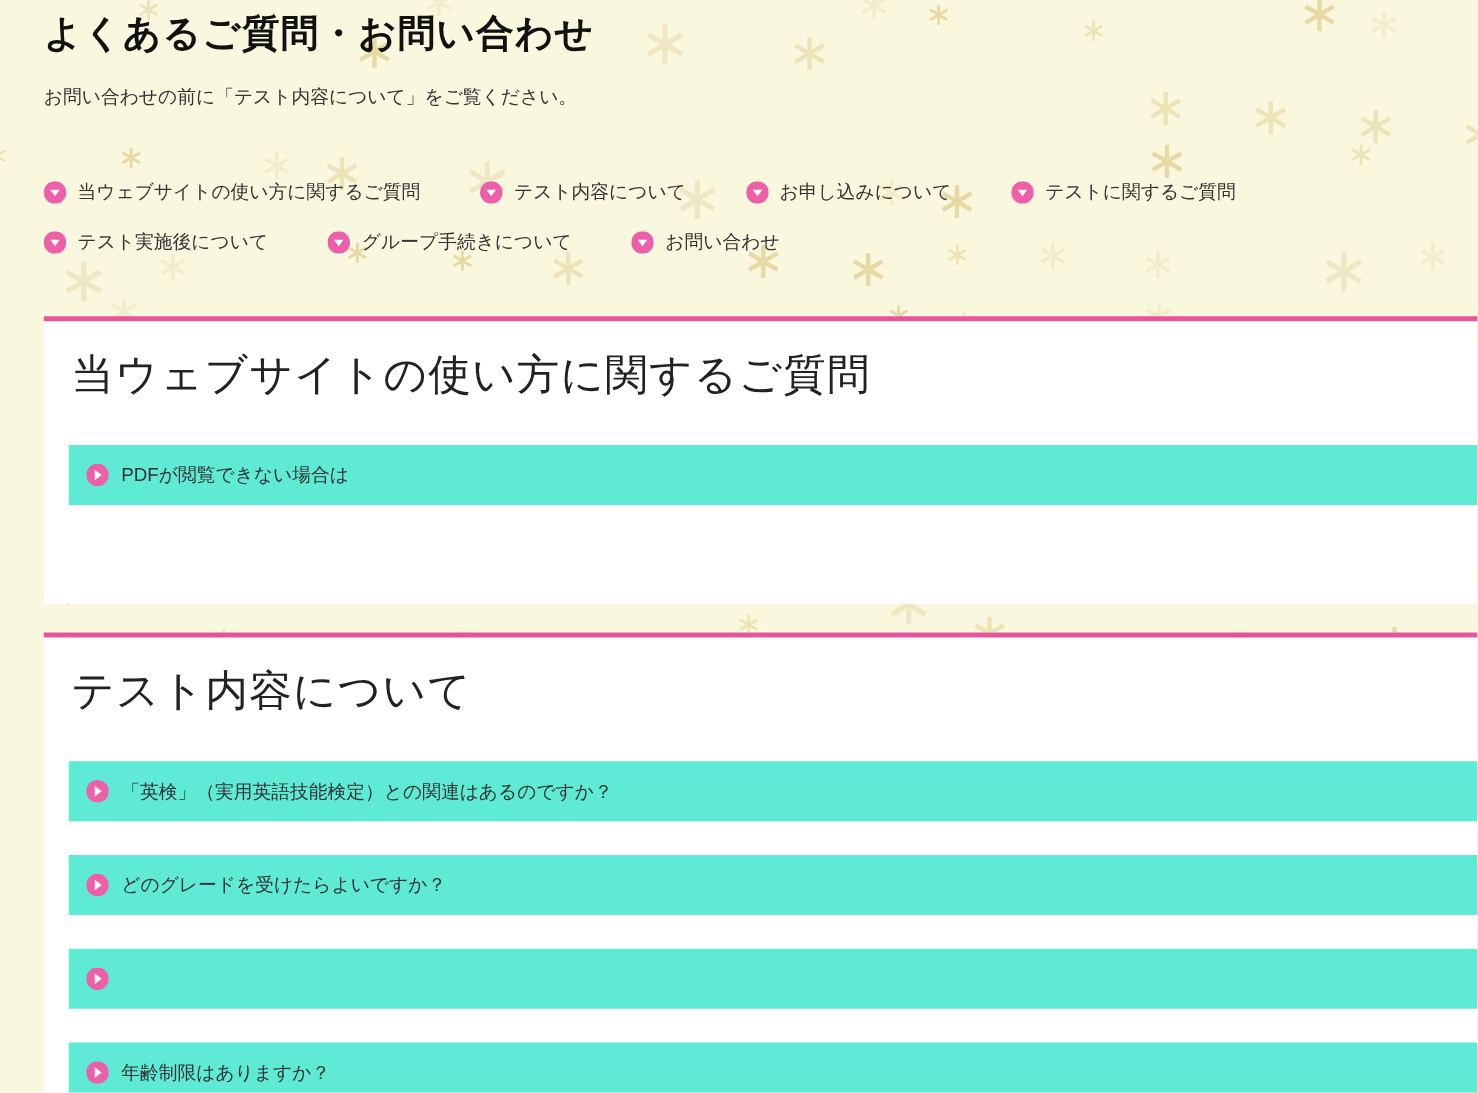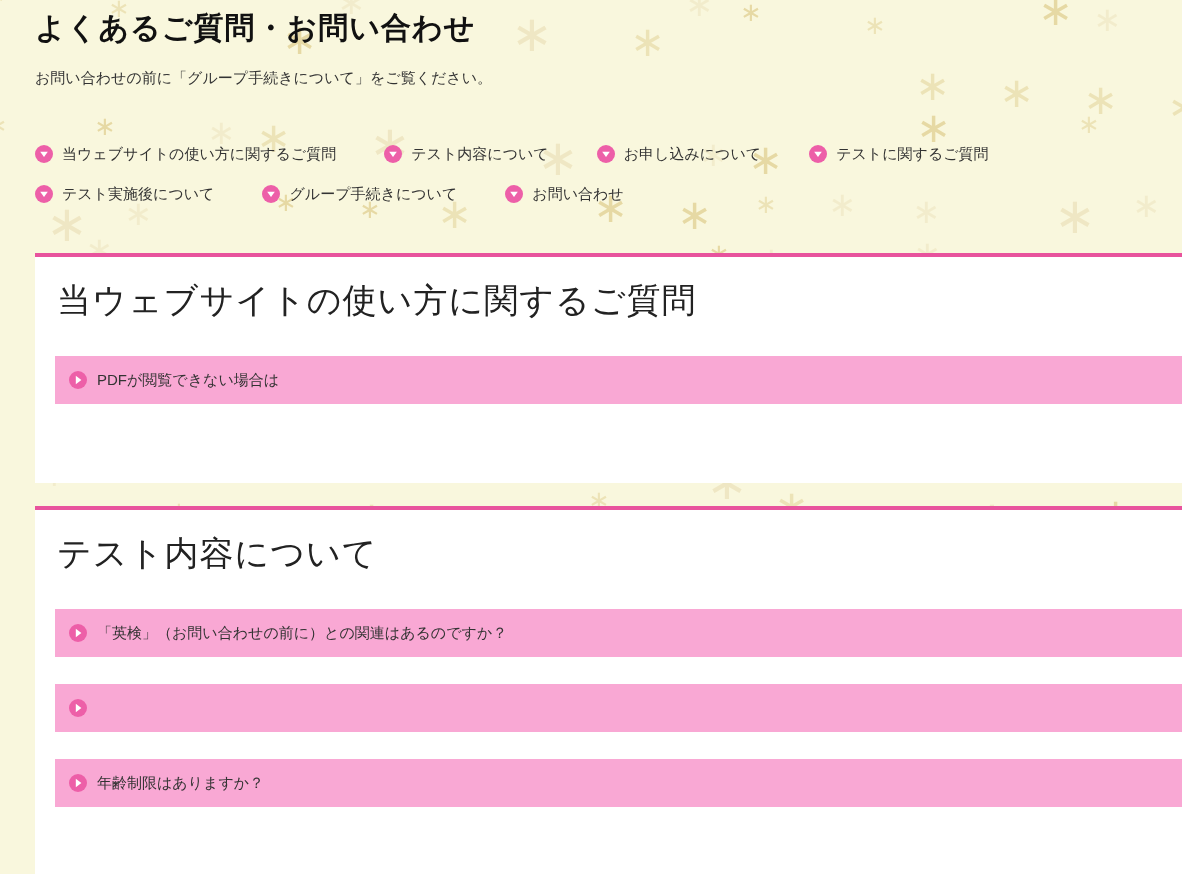--- a/index.html
+++ b/index.html
@@ -85,21 +85,21 @@
     font-weight: normal;
     color: #222;
     letter-spacing: 1px;
   }
   .faq-list { margin-top: 36px; }
   .faq-item {
     display: flex;
     align-items: center;
     height: 48px;
     margin: 0 0 27px 20px;
-    background: #f9a8d4;
+    background: #5eead4;
     text-decoration: none;
     color: #333;
     cursor: pointer;
   }
   .faq-item .bullet { margin-left: 14px; }
   .faq-item .faq-label { margin-left: 10px; font-size: 15px; }
   .panel.first { padding-bottom: 52px; }
   .panel.last { min-height: 420px; }
 </style>
 </head>
@@ -252,21 +252,21 @@
     <span class="star" style="left: 798px; top: 826px; font-size: 34px; color: rgb(239, 230, 194); opacity: 0.6;">∗</span>
     <span class="star" style="left: 847px; top: 828px; font-size: 42px; color: rgb(229, 214, 158); opacity: 0.9;">∗</span>
     <span class="star" style="left: 966px; top: 794px; font-size: 34px; color: rgb(239, 230, 194); opacity: 0.6;">∗</span>
     <span class="star" style="left: 1015px; top: 796px; font-size: 42px; color: rgb(229, 214, 158); opacity: 0.9;">∗</span>
     <span class="star" style="left: 1177px; top: 800px; font-size: 26px; color: rgb(229, 214, 158); opacity: 0.6;">∗</span>
   </div>
 
 <div id="content">
   <header id="page-header">
     <h1 id="page-title">よくあるご質問・お問い合わせ</h1>
-    <p id="intro-text">お問い合わせの前に「グループ手続きについて」をご覧ください。</p>
+    <p id="intro-text">お問い合わせの前に「テスト内容について」をご覧ください。</p>
   </header>
 
   <nav id="anchor-nav">
       <a class="nav-item">
         <svg width="18" height="18" viewBox="0 0 18 18" class="bullet">
           <circle cx="9" cy="9" r="9" fill="#ed5fa8"></circle>
           <polygon points="5.2,6.8 12.8,6.8 9,12" fill="#ffffff"></polygon>
         </svg>
         <span>当ウェブサイトの使い方に関するご質問</span>
       </a>
@@ -328,21 +328,28 @@
         </div>
       </section>
       <section class="panel last">
         <h2 class="panel-heading">テスト内容について</h2>
         <div class="faq-list">
           <a class="faq-item">
             <svg width="18" height="18" viewBox="0 0 18 18" class="bullet">
               <circle cx="9" cy="9" r="9" fill="#ed5fa8"></circle>
               <polygon points="6.8,4.8 6.8,13.2 12.4,9" fill="#ffffff"></polygon>
             </svg>
-            <span class="faq-label">「英検」（お問い合わせの前に）との関連はあるのですか？</span>
+            <span class="faq-label">「英検」（実用英語技能検定）との関連はあるのですか？</span>
+          </a>
+          <a class="faq-item">
+            <svg width="18" height="18" viewBox="0 0 18 18" class="bullet">
+              <circle cx="9" cy="9" r="9" fill="#ed5fa8"></circle>
+              <polygon points="6.8,4.8 6.8,13.2 12.4,9" fill="#ffffff"></polygon>
+            </svg>
+            <span class="faq-label">どのグレードを受けたらよいですか？</span>
           </a>
           <a class="faq-item">
             <svg width="18" height="18" viewBox="0 0 18 18" class="bullet">
               <circle cx="9" cy="9" r="9" fill="#ed5fa8"></circle>
               <polygon points="6.8,4.8 6.8,13.2 12.4,9" fill="#ffffff"></polygon>
             </svg>
           </a>
           <a class="faq-item">
             <svg width="18" height="18" viewBox="0 0 18 18" class="bullet">
               <circle cx="9" cy="9" r="9" fill="#ed5fa8"></circle>

